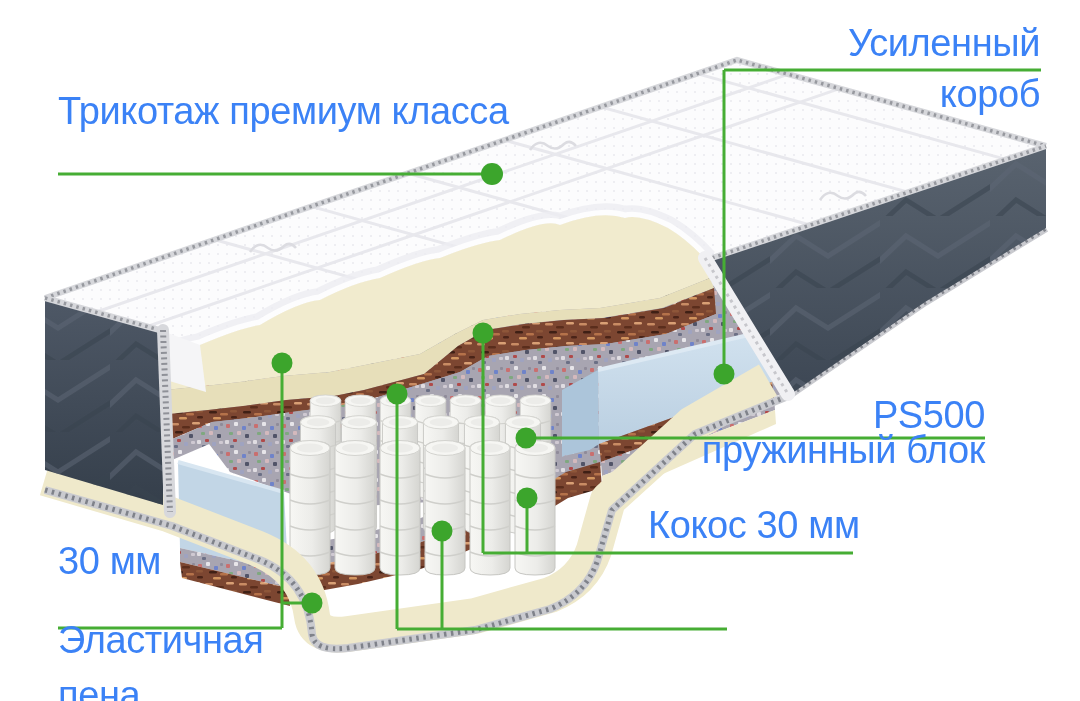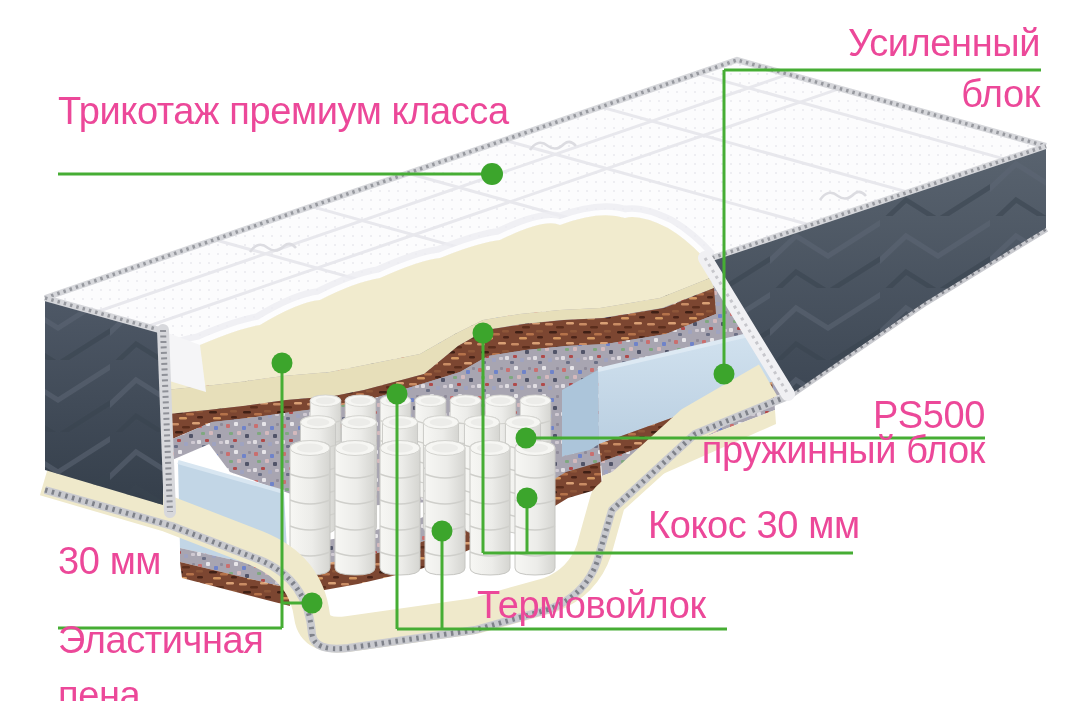--- a/index.html
+++ b/index.html
@@ -1,19 +1,19 @@
 <!DOCTYPE html>
 <html><head>
 <meta charset="utf-8">
 <style>
   html,body{margin:0;padding:0;background:#ffffff;}
   .stage{position:relative;width:1080px;height:701px;margin:0 auto;overflow:hidden;
          font-family:"Liberation Sans", sans-serif;background:#ffffff;}
   .art{position:absolute;left:0;top:0;width:1080px;height:701px;}
-  .lbl{position:absolute;color:#ec4899;font-size:38px;line-height:42px;
+  .lbl{position:absolute;color:#3b82f6;font-size:38px;line-height:42px;
        letter-spacing:-0.4px;white-space:nowrap;}
   .l-tricot{left:58px;top:90px;}
   .l-korob1{right:40px;top:22px;text-align:right;}
   .l-korob2{right:40px;top:73px;text-align:right;}
   .l-ps1{right:95px;top:394px;text-align:left;}
   .l-ps2{right:95px;top:429px;text-align:right;}
   .l-kokos{left:648px;top:504px;}
   .l-termo{left:477px;top:584px;}
   .l-pena1{left:58px;top:540px;}
   .l-pena2{left:58px;top:587px;margin-top:32px;}
@@ -206,22 +206,21 @@
     <circle cx="442" cy="531" r="10.5"></circle>
     <circle cx="282" cy="363" r="10.5"></circle>
     <circle cx="312" cy="603" r="10.5"></circle>
   </g>
 </svg>
 
 <div class="lbl l-tricot">
   <div>Трикотаж премиум класса</div>
 </div>
 <div class="lbl l-korob1">Усиленный</div>
-<div class="lbl l-korob2">блок</div>
+<div class="lbl l-korob2">короб</div>
 <div class="lbl l-ps1">PS500</div>
 <div class="lbl l-ps2">пружинный блок</div>
 <div class="lbl l-kokos">Кокос 30 мм</div>
-<div class="lbl l-termo">Термовойлок</div>
 <div class="lbl l-pena1">30 мм</div>
 <div class="lbl l-pena2">Эластичная</div>
 <div class="lbl l-pena3">пена</div>
 
 </div>
 
 </body></html>

